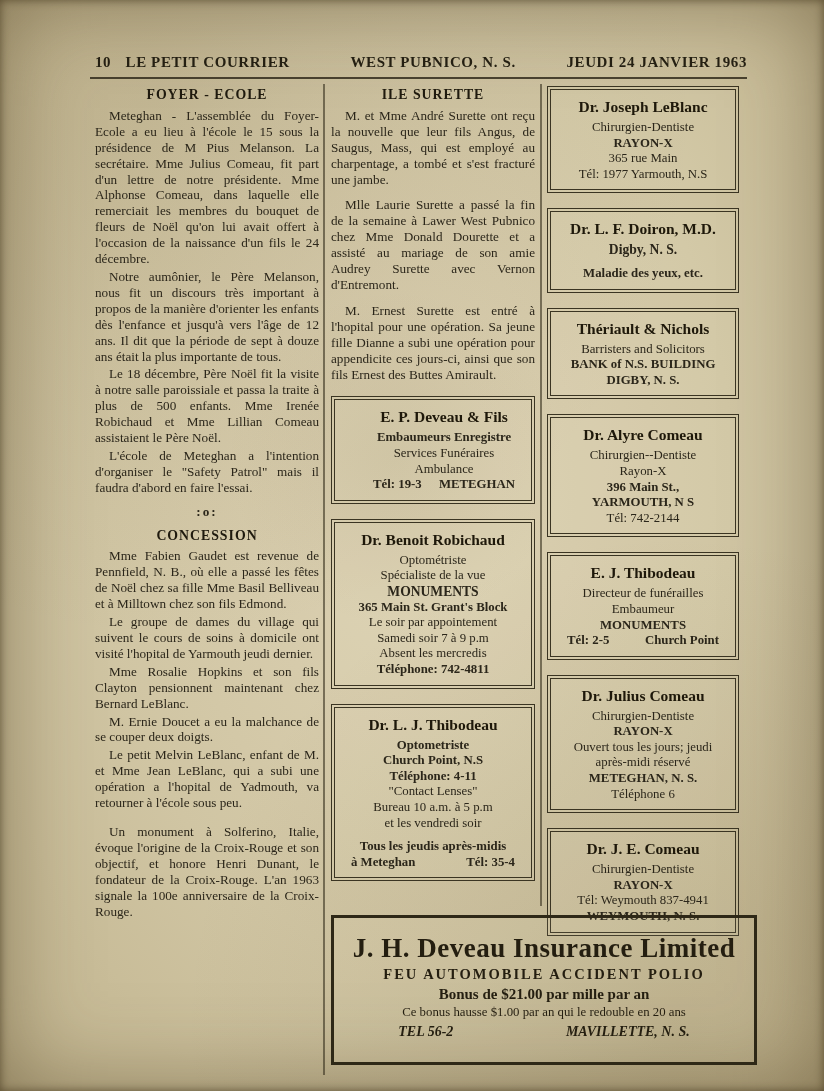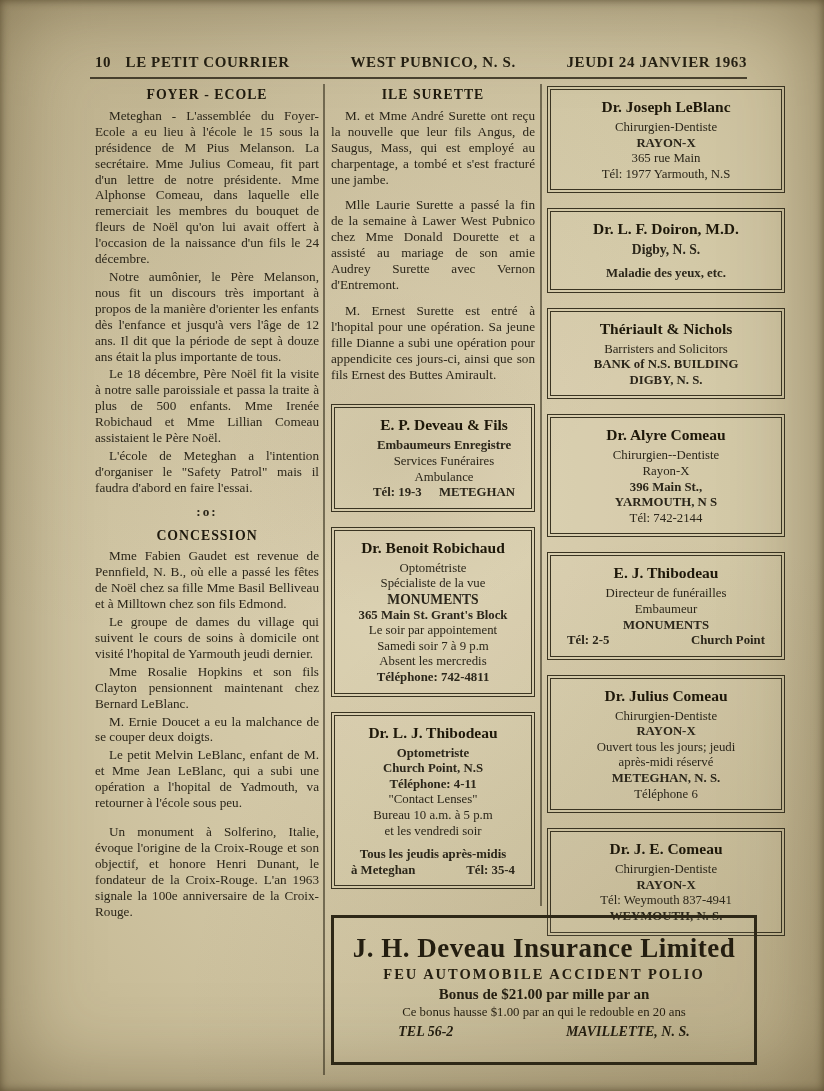--- a/index.html
+++ b/index.html
@@ -23,35 +23,35 @@
   .mast-left span { margin-right:10px; }
   .mast-rule { position:absolute; top:77px; left:90px; width:657px; height:2px; background:rgba(40,34,20,0.8); }
 
   .vrule { position:absolute; width:2px; background:rgba(55,48,30,0.6); }
   .vrule-1 { left:323px; top:84px; height:991px; }
   .vrule-2 { left:540px; top:84px; height:822px; }
 
   .col { position:absolute; top:86px; font-size:13.2px; line-height:15.9px; text-align:justify; }
   .col-left { left:95px; width:224px; height:992px; overflow:hidden; }
   .col-mid  { left:331px; width:204px; }
-  .col-right{ left:547px; width:238px; }
+  .col-right{ left:547px; width:192px; }
 
   .col h2 { text-align:center; font-size:13.8px; letter-spacing:1px; margin:1px 0 5px; color:#1f1a0e; }
   .h2-2 { margin-top:6px; }
   .col-left p { text-indent:14px; margin-bottom:2px; }
   .monument-gap { margin-top:13px; }
   .sep { text-align:center; font-weight:bold; margin:8px 0; letter-spacing:2px; }
   .col-mid .article p { text-indent:14px; margin-bottom:10px; }
 
   .ad {
     border:4px double #3a3422; text-align:center;
     margin-bottom:15px; padding:7px 6px;
     background:rgba(255,248,225,0.07);
   }
-  .ad-first { margin-top:22px;padding-left:28px; }
+  .ad-first { margin-top:14px;padding-left:28px; }
   .ad .ad-title { font-weight:bold; font-size:15.5px; line-height:19px; margin-bottom:4px; color:#1e180a; }
   .ad .ln  { font-size:12.8px; line-height:15.6px; }
   .ad .b   { font-weight:bold; }
   .ad .big { font-size:13.6px; }
   .ad .sp  { margin-top:8px; }
   .ad .row { display:flex; justify-content:space-between; padding:0 10px; font-weight:bold; font-size:12.8px; line-height:15.6px; }
 
   .bottom-ad {
     position:absolute; left:331px; top:915px; width:426px; height:150px;
     border:3px solid #2e2817; text-align:center; padding:14px 8px;

